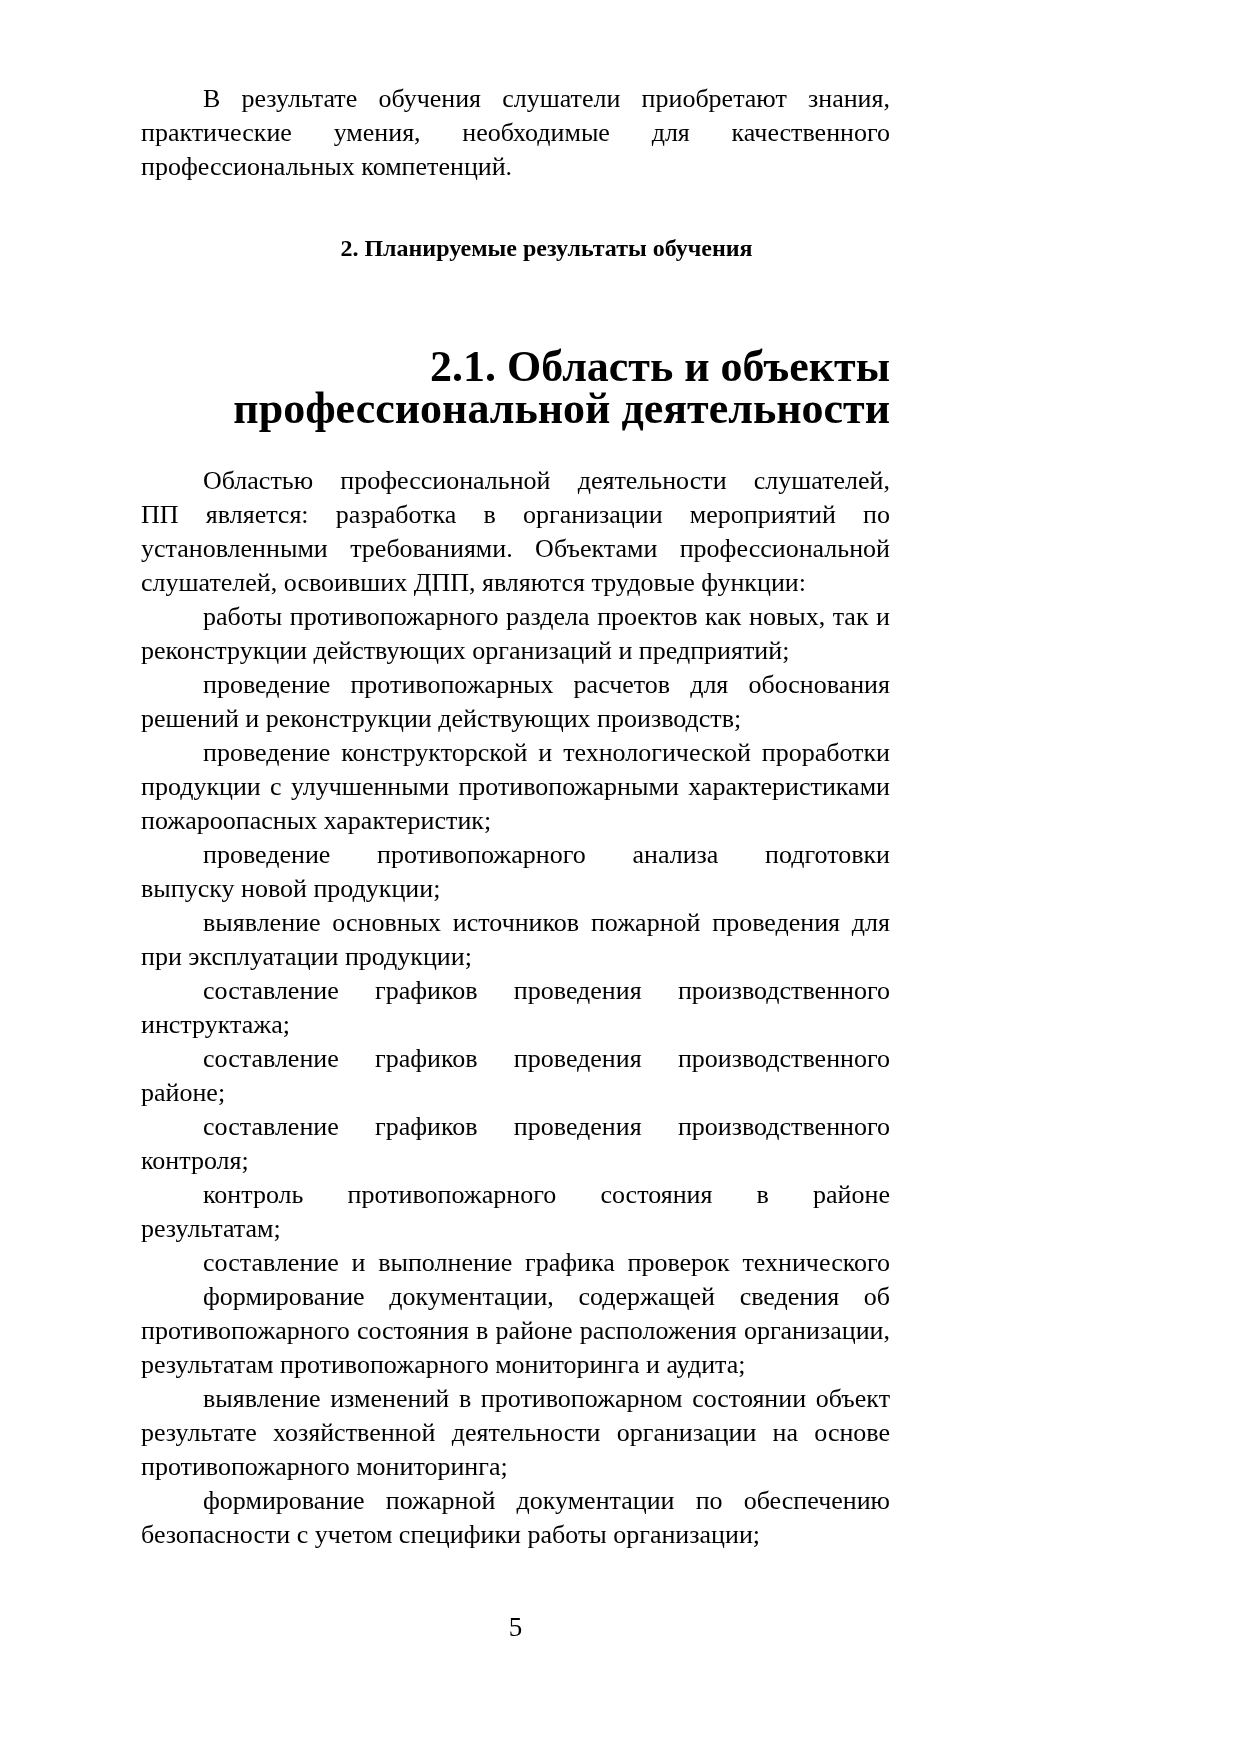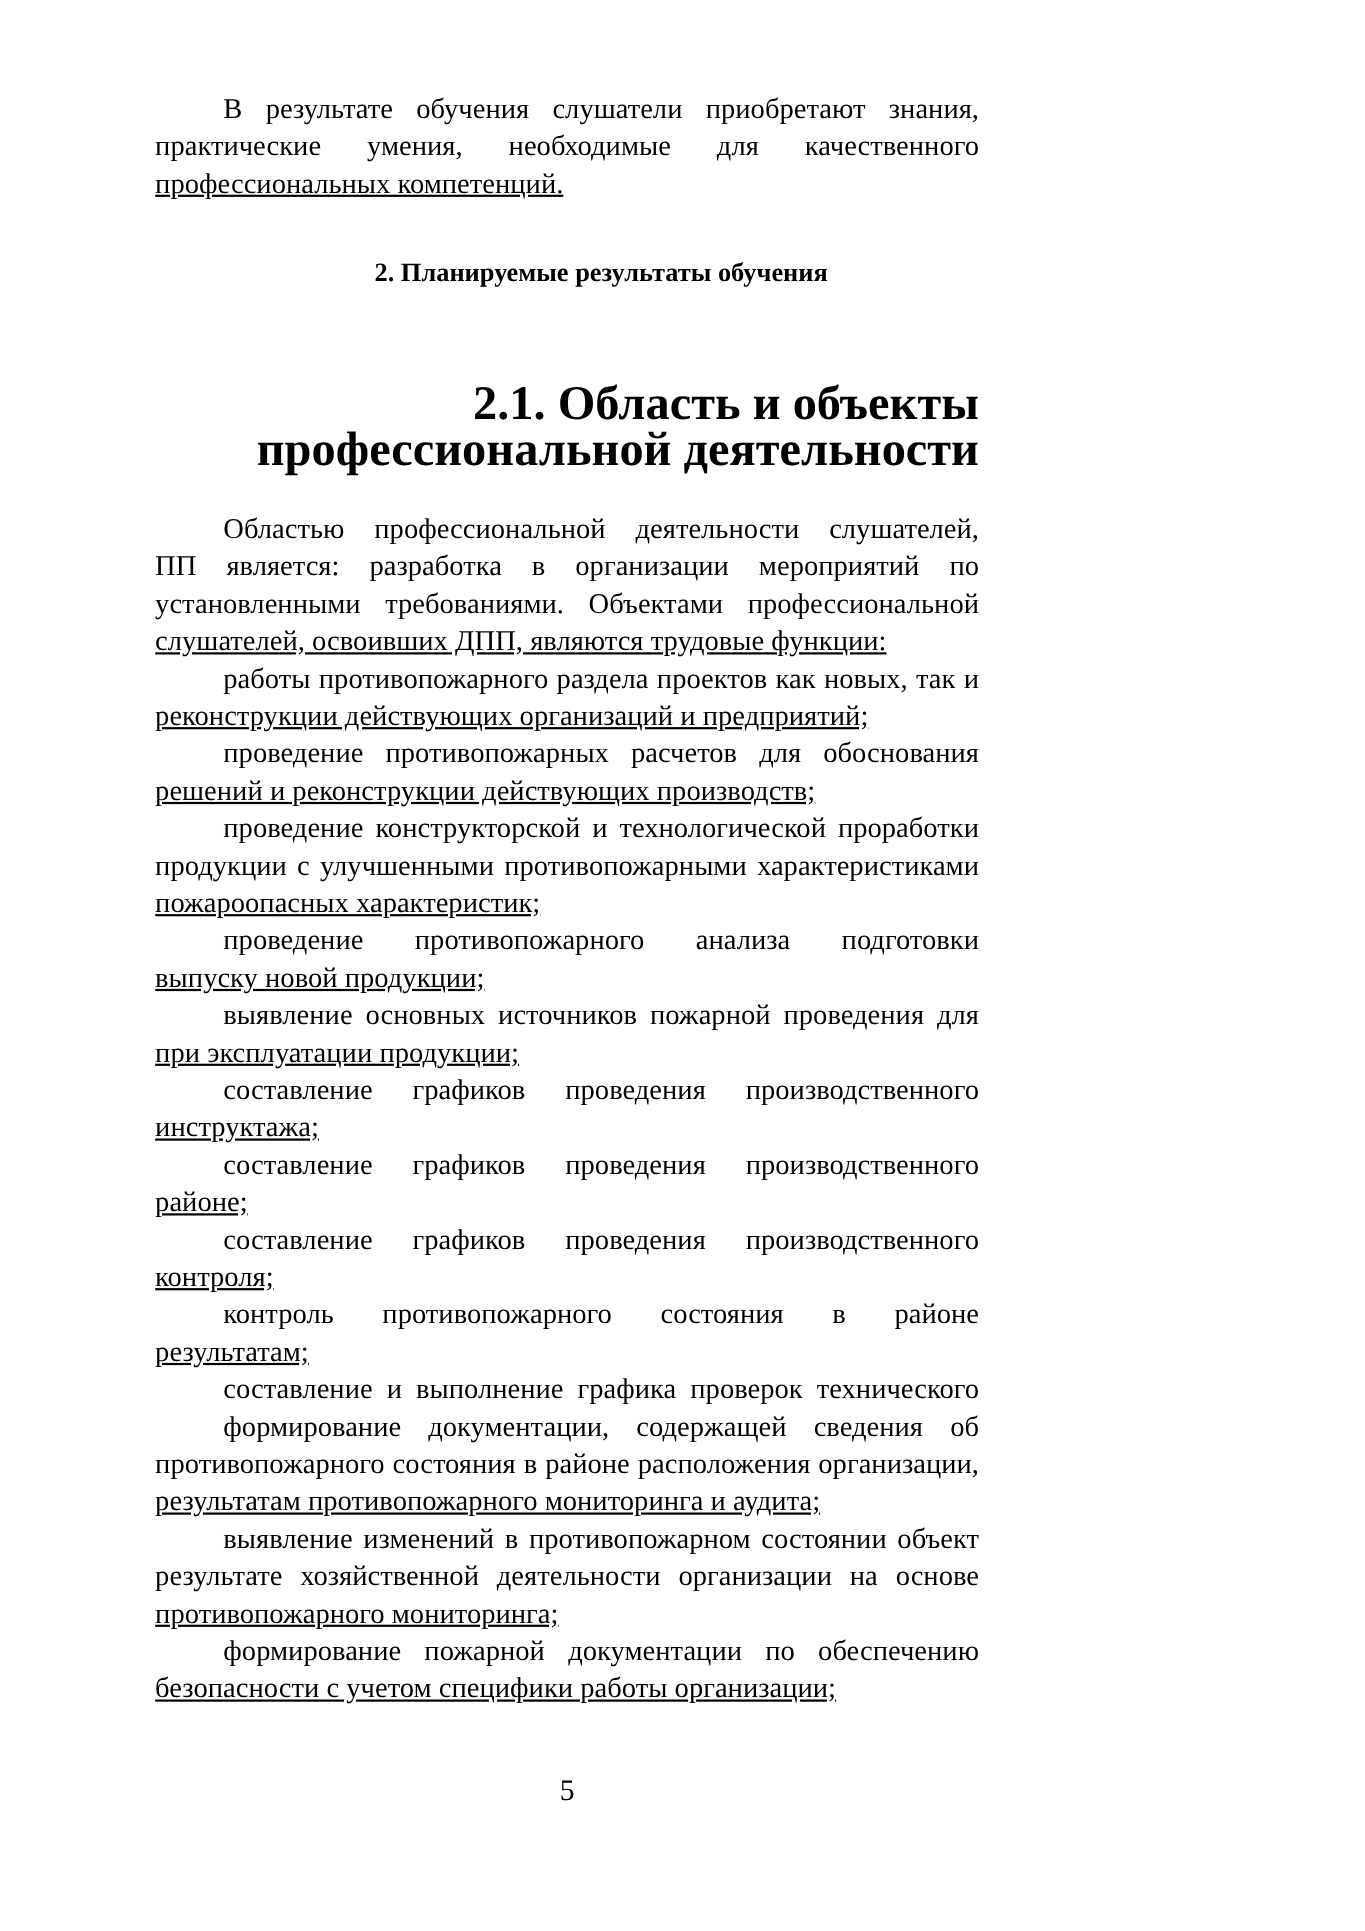--- a/index.html
+++ b/index.html
@@ -25,21 +25,20 @@
     height: 34px;
     text-align: justify;
     text-align-last: justify;
     overflow: hidden;
     white-space: nowrap-disabled; 
   }
   .line.first { padding-left: 62px; }
   .line.last {
     text-align: left;
     text-align-last: left;
-    text-decoration: underline;
   }
   .h1 {
     font-size: 24px;
     font-weight: bold;
     line-height: 48px;
     text-align: center;
     padding-left: 62px;
     margin: 40px 0 0 0;
   }
   .h2 {

